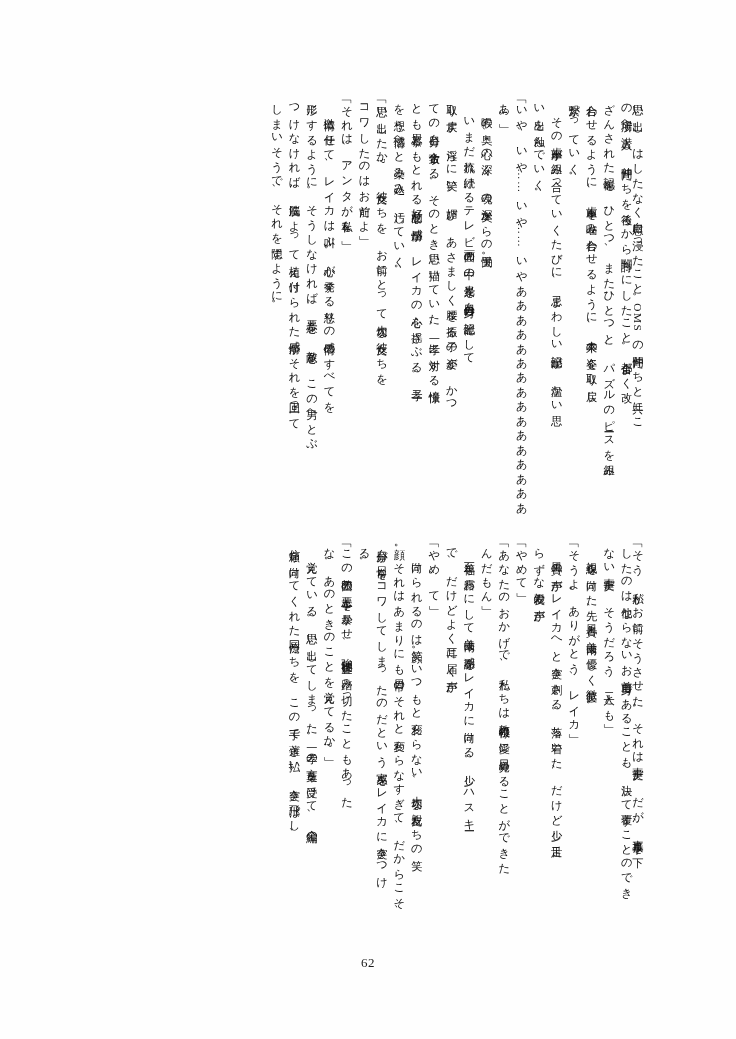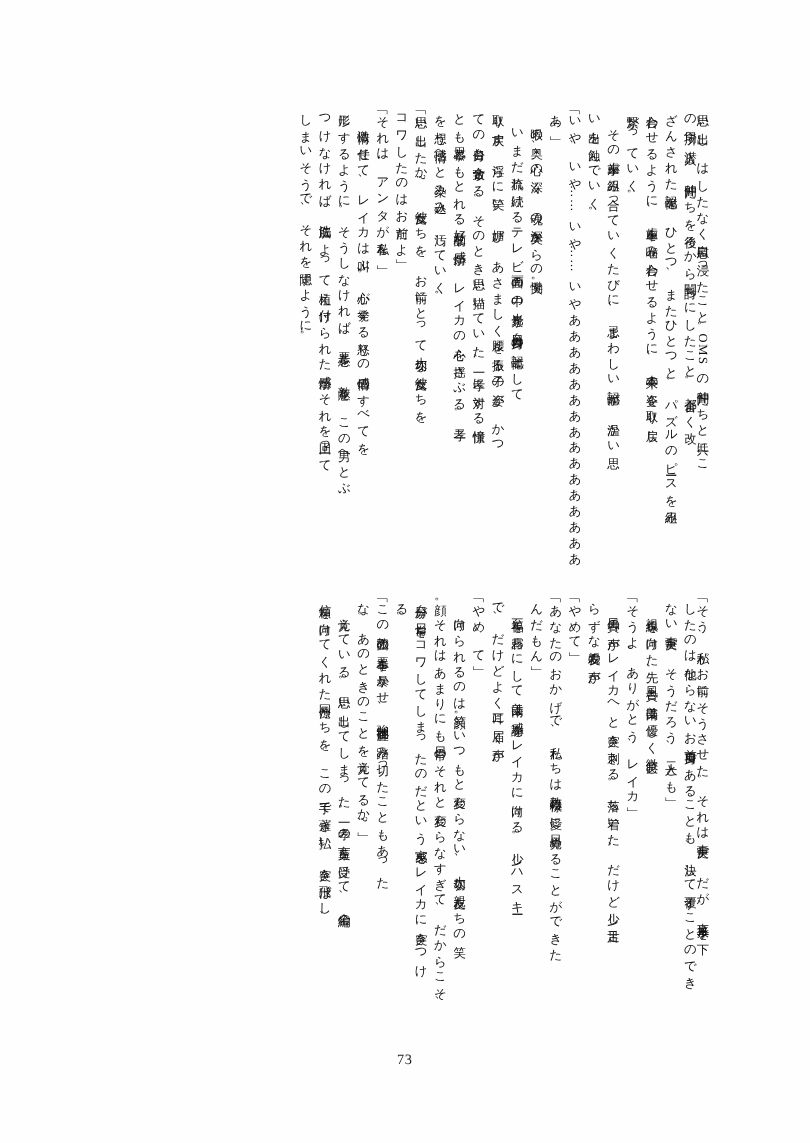--- a/index.html
+++ b/index.html
@@ -112,15 +112,15 @@
     <div class="vcol">　向けられるのは笑顔。いつもと変わらない、大切な親友たちの笑</div>
     <div class="vcol">顔。それはあまりにも日常のそれと変わらなすぎて、だからこそ、</div>
     <div class="vcol">自分が日常をコワしてしまったのだという実感をレイカに突きつけ</div>
     <div class="vcol">る。</div>
     <div class="vcol">「この教団の悪事を暴かせ、強制捜査に踏み切ったこともあった</div>
     <div class="vcol">な。あのときのことを覚えてるか?」</div>
     <div class="vcol">　覚えている。思い出してしまった。一孝の言葉を受けて、全編の</div>
     <div class="vcol">信頼を向けてくれた同僚たちを、この手で薙ぎ払い、突き飛ばし、</div>
   </div>
 
-  <div id="page-number">73</div>
+  <div id="page-number">62</div>
 
 </div>
 
 </body></html>

